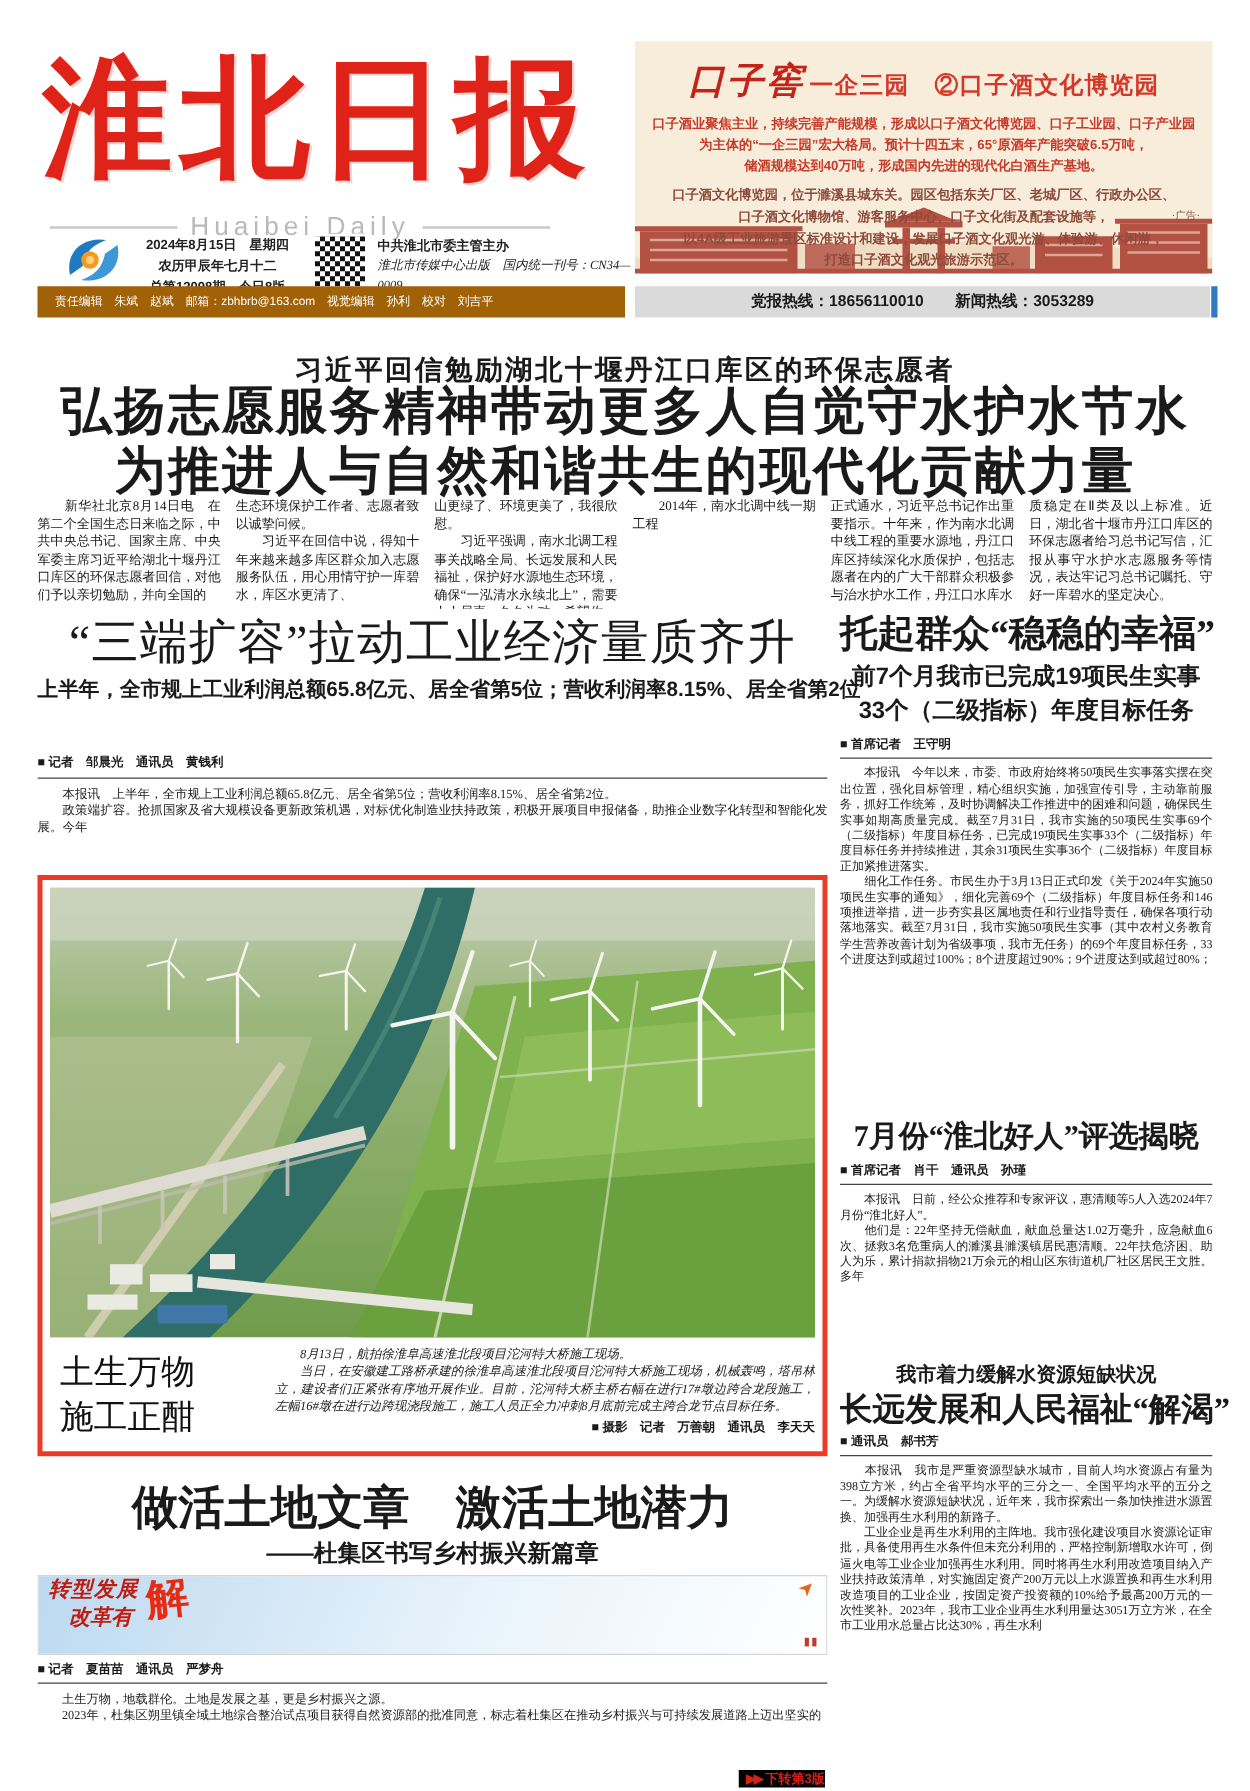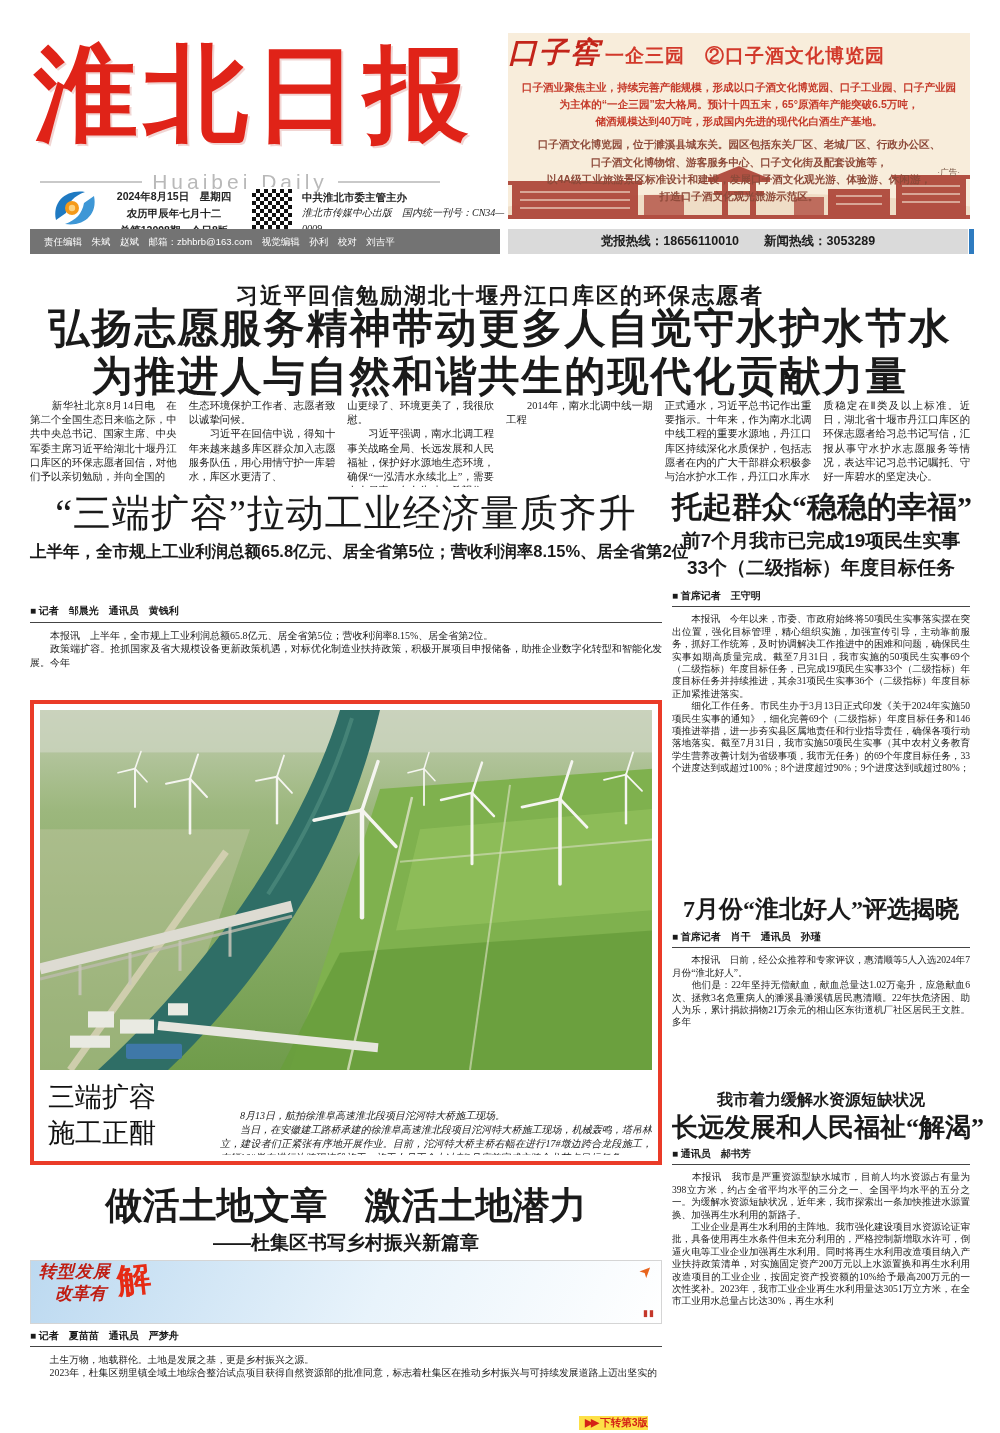--- a/index.html
+++ b/index.html
@@ -16,31 +16,31 @@
   .eng-row .txt{font-family:"Liberation Sans",sans-serif;color:#b9b9b9;font-size:21px;letter-spacing:4px;white-space:nowrap;}
   .logo{left:50px;top:186px;width:50px;height:44px;}
   .date-block{left:104px;top:188px;width:140px;font-size:10.5px;font-weight:bold;line-height:1.6;text-align:center;color:#222;font-family:"Liberation Sans",sans-serif;}
   .qr{left:252px;top:189px;width:40px;height:40px;
       background:conic-gradient(#111 25%,#fff 0 50%,#111 0 75%,#fff 0) 0 0/8px 8px;outline:2px solid #fff;}
   .pub-block{left:302px;top:189px;width:210px;font-size:10.5px;line-height:1.55;color:#222;}
   .pub-block .b{font-weight:bold;font-family:"Liberation Sans",sans-serif;}
   .pub-block .i{font-style:italic;font-size:10px;}
   
   .ad-box{left:508px;top:33px;width:462px;height:186px;background:#f8eddb;overflow:hidden;}
-  .ad-title{white-space:nowrap;}
+  .ad-title{margin-top:12px;text-align:center;white-space:nowrap;}
   .ad-brand{font-size:29px;font-weight:bold;font-style:italic;color:#c3241a;font-family:"DejaVu Serif",serif;letter-spacing:2px;}
   .ad-rest{font-size:19px;font-weight:bold;color:#d2392b;font-family:"Liberation Sans",sans-serif;letter-spacing:1px;}
   .ad-lines{margin-top:6px;position:relative;z-index:2;}
   .ad-lines p{margin:0;text-align:center;font-size:10.6px;font-weight:bold;line-height:1.62;font-family:"Liberation Sans",sans-serif;}
   .ad-red p{color:#c53a2a;}
   .ad-brown p{color:#8e4a3a;}
   .ad-bld{position:absolute;left:0;bottom:0;width:100%;height:58px;}
   .ad-mark{position:absolute;right:10px;top:134px;font-size:8.5px;color:#7c5a48;}
   
-  .bar-left{left:30px;top:229px;width:470px;height:25px;background:#737373;color:#fff;
+  .bar-left{left:30px;top:229px;width:470px;height:25px;background:#a16207;color:#fff;
     font-size:9.5px;line-height:25px;padding-left:14px;box-sizing:border-box;font-family:"Liberation Sans",sans-serif;white-space:nowrap;}
   .bar-right{left:508px;top:229px;width:460px;height:25px;background:#dadada;color:#1a1a1a;font-weight:bold;
     font-size:12.5px;line-height:25px;text-align:center;font-family:"Liberation Sans",sans-serif;}
   .bar-blue{left:969px;top:229px;width:5px;height:25px;background:#2e7bc0;}
   
   .lead-kicker{left:0;top:281px;width:100%;font-size:22px;font-weight:bold;letter-spacing:2px;}
   .lead-h1{left:0;width:100%;font-size:41px;font-weight:bold;letter-spacing:2px;
     font-family:"Liberation Sans",sans-serif;white-space:nowrap;}
   .lead-h1.l1{top:301px;} .lead-h1.l2{top:349px;}
   .lead-body{left:30px;top:399px;width:940px;height:88px;font-size:10.4px;line-height:14.2px;}
@@ -63,36 +63,36 @@
   .gp-body{left:672px;top:931px;width:298px;height:154px;font-size:9.6px;line-height:12.4px;}
   .ws-kicker{left:672px;top:1090px;width:298px;font-size:16px;font-weight:bold;font-family:"Liberation Sans",sans-serif;}
   .ws-title{left:672px;top:1110px;width:298px;font-size:26px;font-weight:bold;white-space:nowrap;}
   .ws-body{left:672px;top:1148px;width:298px;height:282px;font-size:9.6px;line-height:12.4px;}
   
   .photo-frame{left:30px;top:700px;width:632px;height:465px;border:4px solid #ea3b28;background:#fff;
     padding:6px;box-sizing:border-box;}
   .photo-svg{display:block;width:612px;height:360px;}
   .cap-row{display:flex;gap:14px;margin-top:7px;height:78px;overflow:hidden;}
   .cap-title{width:158px;font-size:27px;line-height:1.35;padding-left:8px;padding-top:2px;color:#111;}
-  .cap-text{flex:1;font-size:10px;line-height:14px;font-style:italic;text-align:justify;margin-top:32px;}
+  .cap-text{flex:1;font-size:10px;line-height:14px;font-style:italic;text-align:justify;}
   .cap-credit{text-align:right;font-style:normal;font-weight:bold;font-size:10px;margin-top:3px;font-family:"Liberation Sans",sans-serif;}
   
   .land-title{left:30px;top:1181px;width:632px;font-size:37px;font-weight:bold;white-space:nowrap;}
   .land-sub{left:30px;top:1230px;width:632px;font-size:19px;font-weight:bold;font-family:"Liberation Sans",sans-serif;}
   .land-body{left:30px;top:1260px;width:632px;height:170px;font-size:9.8px;line-height:13px;position:absolute;}
   .gfx-box{position:relative;width:100%;height:64px;margin-bottom:5px;box-sizing:border-box;
     background:linear-gradient(115deg,#bcd9f0,#e8f3fb 55%,#ffffff);border:1px solid #d5d5d5;overflow:hidden;}
   .gfx-t1{position:absolute;left:8px;top:4px;font-size:17px;font-weight:bold;font-style:italic;color:#bf1d12;
     letter-spacing:1px;font-family:"Liberation Sans",sans-serif;}
   .gfx-t2{position:absolute;left:24px;top:26px;font-size:17px;font-weight:bold;font-style:italic;color:#bf1d12;
     font-family:"Liberation Sans",sans-serif;}
   .gfx-jie{position:absolute;left:86px;top:12px;font-size:34px;font-weight:bold;color:#e62b15;transform:rotate(-6deg);}
   .gfx-arrow{position:absolute;right:8px;top:4px;font-size:15px;color:#e8641d;transform:rotate(-45deg);}
   .gfx-blocks{position:absolute;right:6px;bottom:3px;font-size:9px;color:#c4372a;letter-spacing:1px;}
-  .jump{position:absolute;right:14px;bottom:0;background:#fde047;color:#d42316;font-weight:bold;
+  .jump{position:absolute;right:2px;bottom:0;background:#000000;color:#d42316;font-weight:bold;
     font-size:10.5px;font-family:"Liberation Sans",sans-serif;padding-left:6px;}
   .jump .arr{letter-spacing:-2px;margin-right:3px;}
 </style>
 </head>
 <body>
 
 <div class="page">
 
   <div class="abs mast-title">淮北日报</div>
 
@@ -347,21 +347,21 @@
           <g transform="translate(0,-36)">
               <line x1="0" y1="0" x2="5" y2="-16" stroke-width="1.5"></line>
               <line x1="0" y1="0" x2="11" y2="12" stroke-width="1.5"></line>
               <line x1="0" y1="0" x2="-16" y2="4" stroke-width="1.5"></line>
             </g>
           </g>
       </g>
     </svg>
     <div class="cap-row">
       <div class="cap-title">
-        <div>三端扩容</div>
+        <div>土生万物</div>
         <div>施工正酣</div>
       </div>
       <div class="cap-text">
         <div>
             <p class="para">　　8月13日，航拍徐淮阜高速淮北段项目沱河特大桥施工现场。</p>
             <p class="para">　　当日，在安徽建工路桥承建的徐淮阜高速淮北段项目沱河特大桥施工现场，机械轰鸣，塔吊林立，建设者们正紧张有序地开展作业。目前，沱河特大桥主桥右幅在进行17#墩边跨合龙段施工，左幅16#墩在进行边跨现浇段施工，施工人员正全力冲刺8月底前完成主跨合龙节点目标任务。</p>
           </div>
         <div class="cap-credit">■ 摄影　记者　万善朝　通讯员　李天天</div>
       </div>
     </div>

